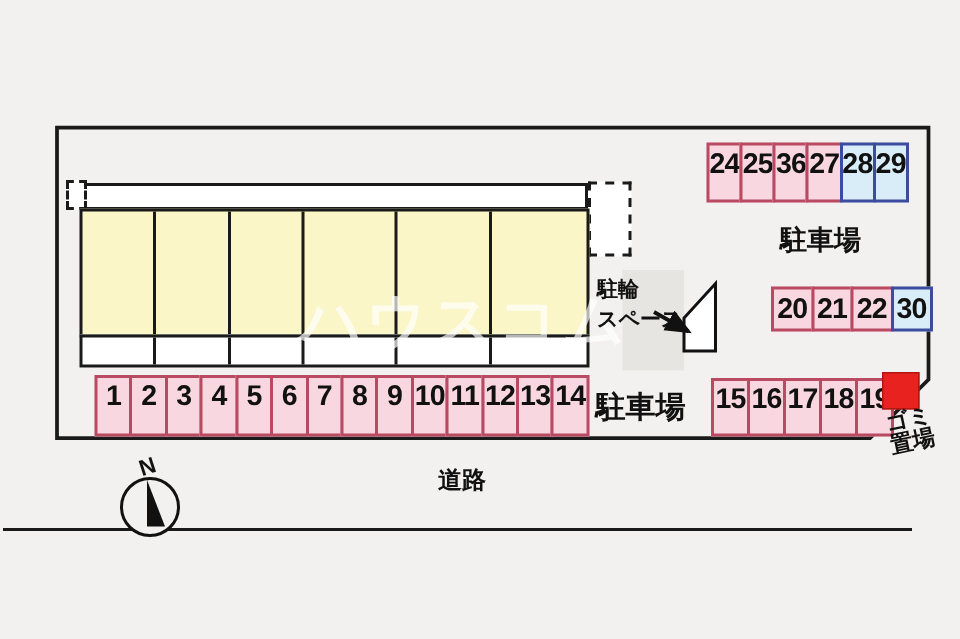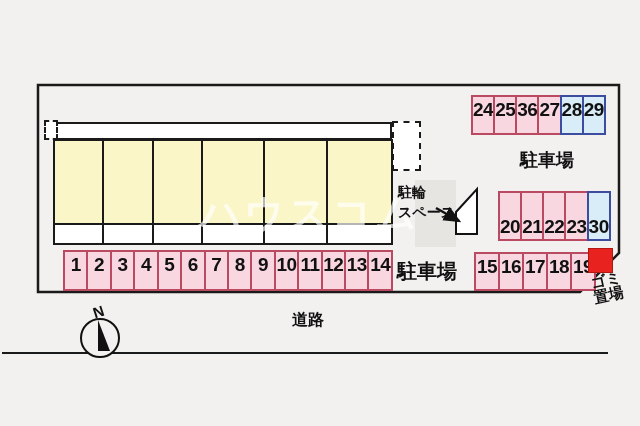--- a/index.html
+++ b/index.html
@@ -98,25 +98,24 @@
         <div class="pspace">13</div>
         <div class="pspace">14</div>
       </div>
       <div class="prow align-top" style="left: 458px; top: 252px; width: 138px; height: 39px;">
         <div class="pspace">15</div>
         <div class="pspace">16</div>
         <div class="pspace">17</div>
         <div class="pspace">18</div>
         <div class="pspace">19</div>
       </div>
-      <div class="prow align-bottom" style="left: 482px; top: 191px; width: 124px; height: 50px; border-radius: 20px;">
+      <div class="prow align-bottom" style="left: 498px; top: 191px; width: 124px; height: 30px; border-radius: 20px;">
         <div class="pspace">20</div>
         <div class="pspace">21</div>
         <div class="pspace">22</div>
-        <div class="pspace">23</div>
         <div class="pspace blue">30</div>
       </div>
       <div class="prow align-top" style="left: 455px; top: 95px; width: 148px; height: 40px;">
         <div class="pspace">24</div>
         <div class="pspace">25</div>
         <div class="pspace">36</div>
         <div class="pspace">27</div>
         <div class="pspace blue">28</div>
         <div class="pspace blue">29</div>
       </div>

